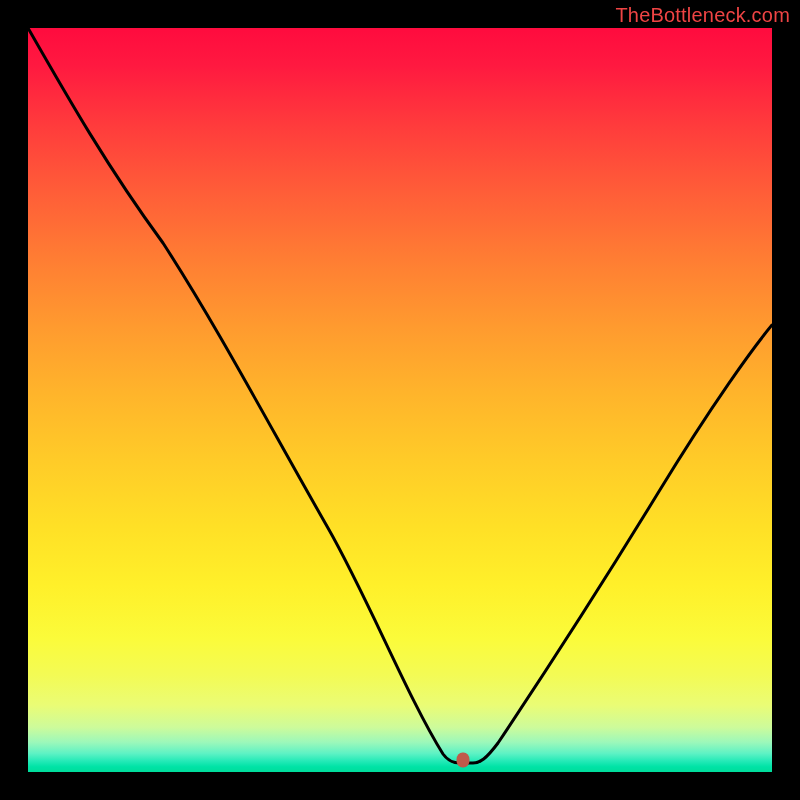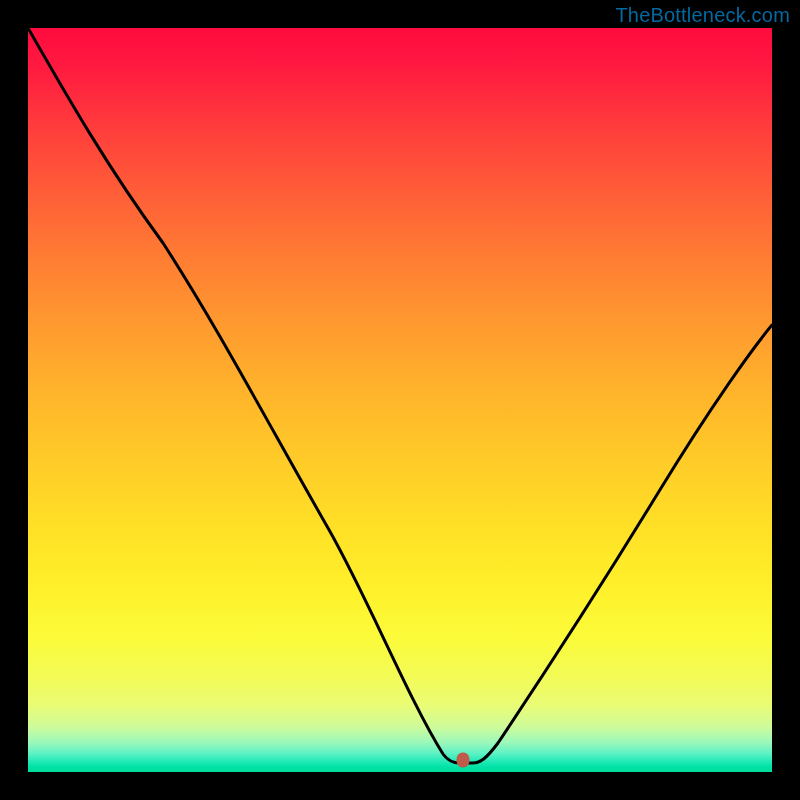--- a/index.html
+++ b/index.html
@@ -61,21 +61,21 @@
     width: 13px;
     height: 15px;
     border-radius: 6px / 7px;
     background: #c05a4a;
     transform: translate(-50%, -50%);
   }
   .watermark {
     position: absolute;
     top: 4px;
     right: 10px;
-    color: #0369a1;
+    color: #ef4444;
     font-size: 20px;
     font-weight: 500;
     letter-spacing: 0.2px;
   }
 </style>
 </head>
 <body>
 
 <div class="frame">
 

